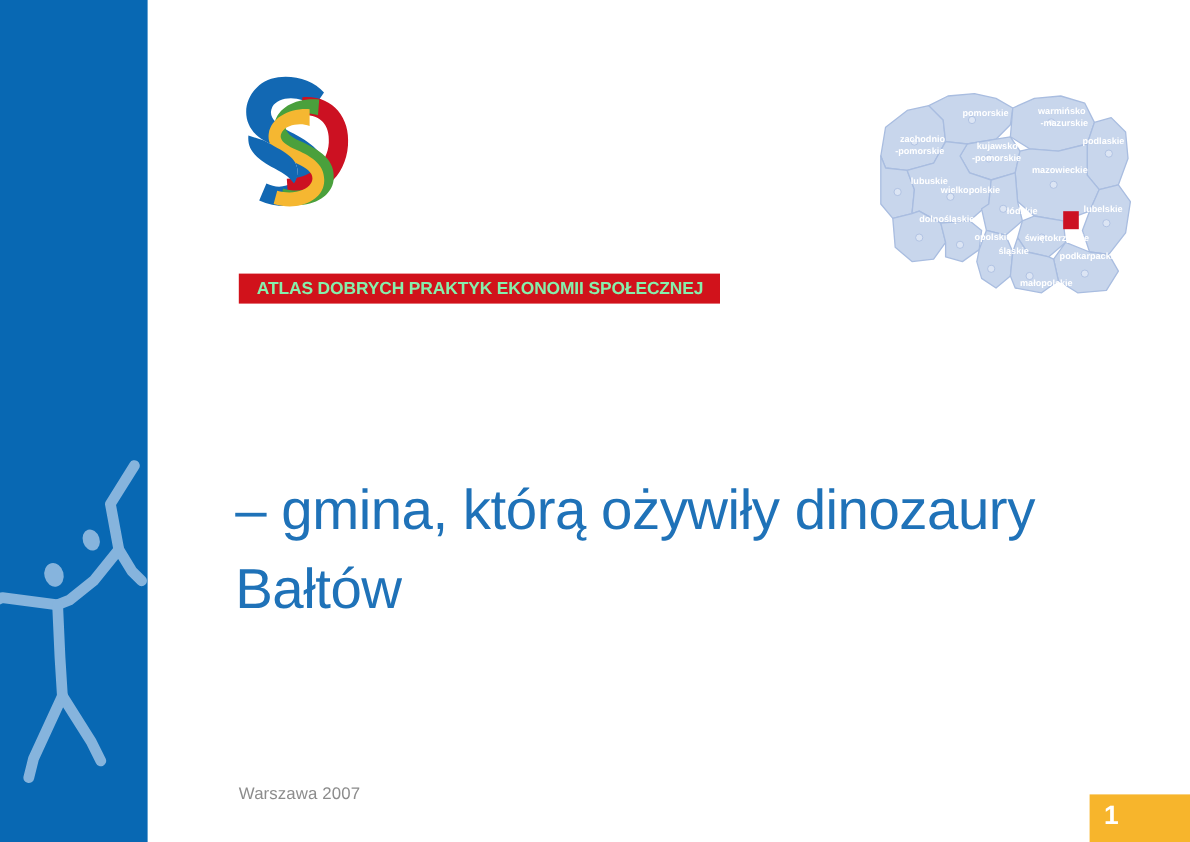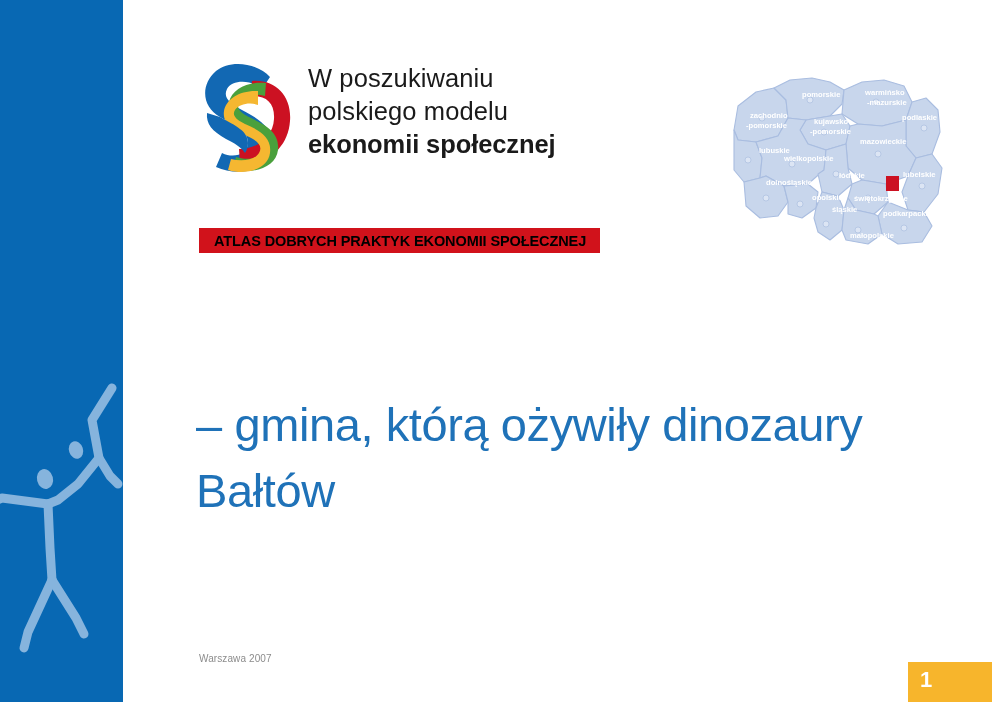--- a/index.html
+++ b/index.html
@@ -71,21 +71,21 @@
     position: absolute;
     left: 199px;
     top: 228px;
     height: 25px;
     background: #d1121b;
     display: flex;
     align-items: center;
     padding: 0 14px 0 15px;
   }
   #banner-text {
-    color: #000000;
+    color: #86efac;
     font-weight: bold;
     font-size: 14.5px;
     letter-spacing: -0.1px;
     white-space: nowrap;
   }
 
   
   #map-wrap {
     position: absolute;
     left: 726px;
@@ -130,21 +130,21 @@
     letter-spacing: -0.4px;
     white-space: nowrap;
   }
 
   
   #imprint {
     position: absolute;
     left: 199px;
     top: 653px;
     color: #8c8c8c;
-    font-size: 10px;
+    font-size: 14px;
     letter-spacing: 0.1px;
   }
   #page-badge {
     position: absolute;
     left: 908px;
     top: 662px;
     width: 84px;
     height: 40px;
     background: #f7b52c;
   }
@@ -184,25 +184,20 @@
       <path d="M74 20 C62 6 34 2 20 14 C4 28 6 50 24 60 C40 69 52 74 52 86 C52 97 38 102 26 96 L20 110 C42 120 72 114 76 92 C79 73 64 62 46 53 C33 46 27 40 31 32 C36 23 54 22 66 32 Z" fill="#1268b3"></path>
 
       <path d="M56 24 C80 22 96 40 94 64 C92 92 70 108 44 107 L43 92 C62 92 77 80 78 62 C79 46 70 38 55 39 Z" fill="#cc1122"></path>
 
       <path d="M70 26 C52 24 36 32 33 45 C30 59 42 66 56 73 C68 79 74 85 70 93 C66 101 52 104 40 100 L37 112 C58 118 80 110 82 93 C84 76 70 68 55 61 C44 56 40 51 43 45 C47 38 59 36 69 39 Z" fill="#4aa03c"></path>
 
       <path d="M62 34 C44 33 30 42 28 54 C26 67 38 73 51 79 C62 84 67 89 63 96 C59 103 46 105 35 102 L32 113 C52 119 72 111 74 96 C76 80 63 73 49 67 C39 62 36 58 39 53 C43 47 54 45 62 48 Z" fill="#f5b731"></path>
 
       <path d="M24 60 C40 69 52 74 52 86 C52 90 51 93 49 96 C45 90 38 86 30 82 C16 74 10 67 11 56 Z" fill="#1268b3"></path>
     </svg>
-    <div id="logo-text">
-      <div class="logo-line">W poszukiwaniu</div>
-      <div class="logo-line">polskiego modelu</div>
-      <div class="logo-line bold">ekonomii społecznej</div>
-    </div>
   </div>
 
   <div id="banner">
     <span id="banner-text">ATLAS DOBRYCH PRAKTYK EKONOMII SPOŁECZNEJ</span>
   </div>
 
   <div id="map-wrap">
     <svg id="map-svg" viewBox="0 0 244 195" aria-hidden="true">
       <g>
 

